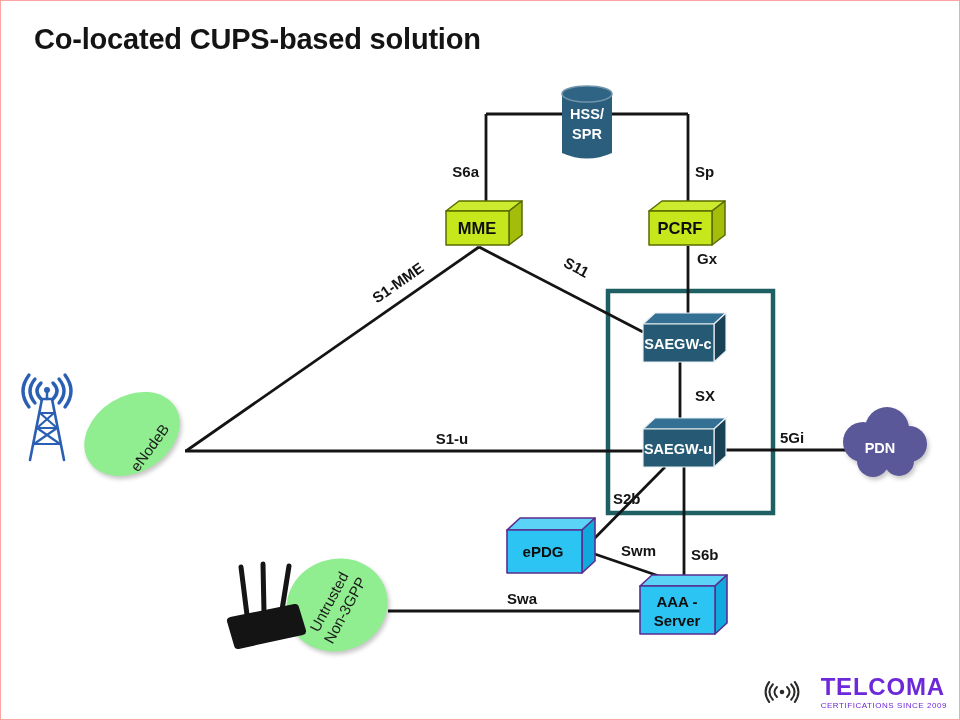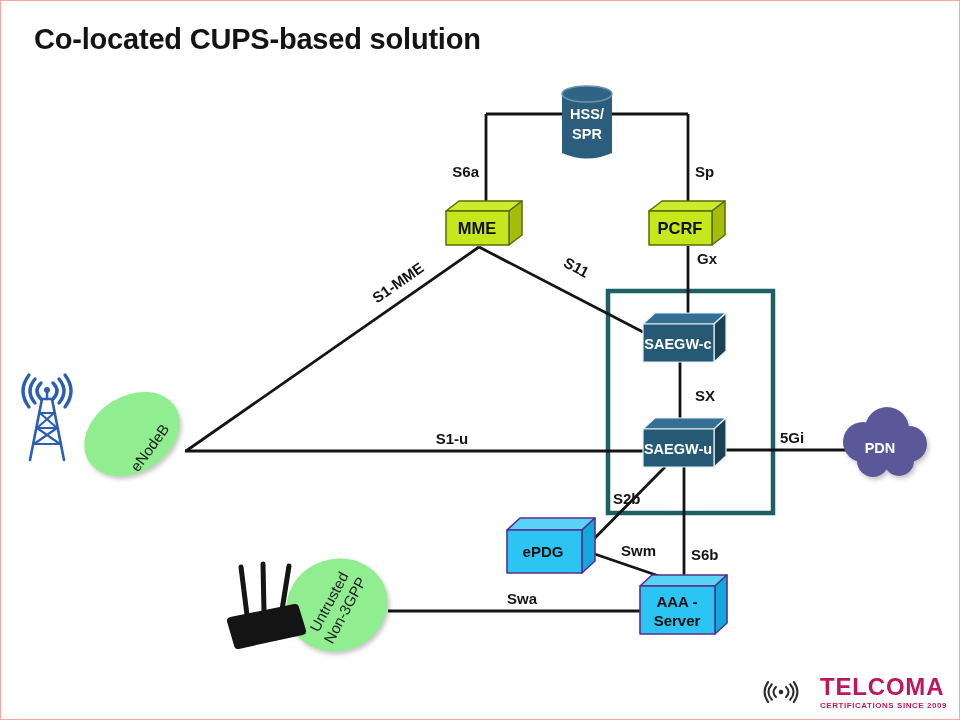--- a/index.html
+++ b/index.html
@@ -19,23 +19,23 @@
   .node-label   { font-size:16.5px; font-weight:700; fill:#0e0e0e; }
   .node-label-md{ font-size:15px;   font-weight:700; fill:#0e0e0e; }
   .node-label-light { font-size:14.5px; font-weight:700; fill:#ffffff; }
   .ellipse-label { font-size:15px; font-weight:500; fill:#1b1b1b; }
 
   .green-face  { stroke:#5a6b00; stroke-width:1.5; stroke-linejoin:round; }
   .teal-face   { stroke:#e8eef2; stroke-width:1.2; stroke-linejoin:round; }
   .cyan-face   { stroke:#5b2d90; stroke-width:1.6; stroke-linejoin:round; }
   .soft-shadow { filter:drop-shadow(2px 3px 2px rgba(0,0,0,0.22)); }
 
-  .logo { position:absolute; right:12px; bottom:8px; display:flex; align-items:center; gap:18px; color:#be185d; }
+  .logo { position:absolute; right:12px; bottom:8px; display:flex; align-items:center; gap:18px; color:#6d28d9; }
   .logo .brand   { font-size:24px; font-weight:700; letter-spacing:0.8px; line-height:1; }
-  .logo .tagline { font-size:8px; font-weight:700; letter-spacing:0.55px; margin-top:2px; }
+  .logo .tagline { font-size:8px; font-weight:400; letter-spacing:0.55px; margin-top:2px; }
 </style>
 </head>
 <body>
 
 <div class="slide">
 
   <div class="title">Co-located CUPS-based solution</div>
 
   <svg class="diagram" width="960" height="720" viewBox="0 0 960 720">
 

